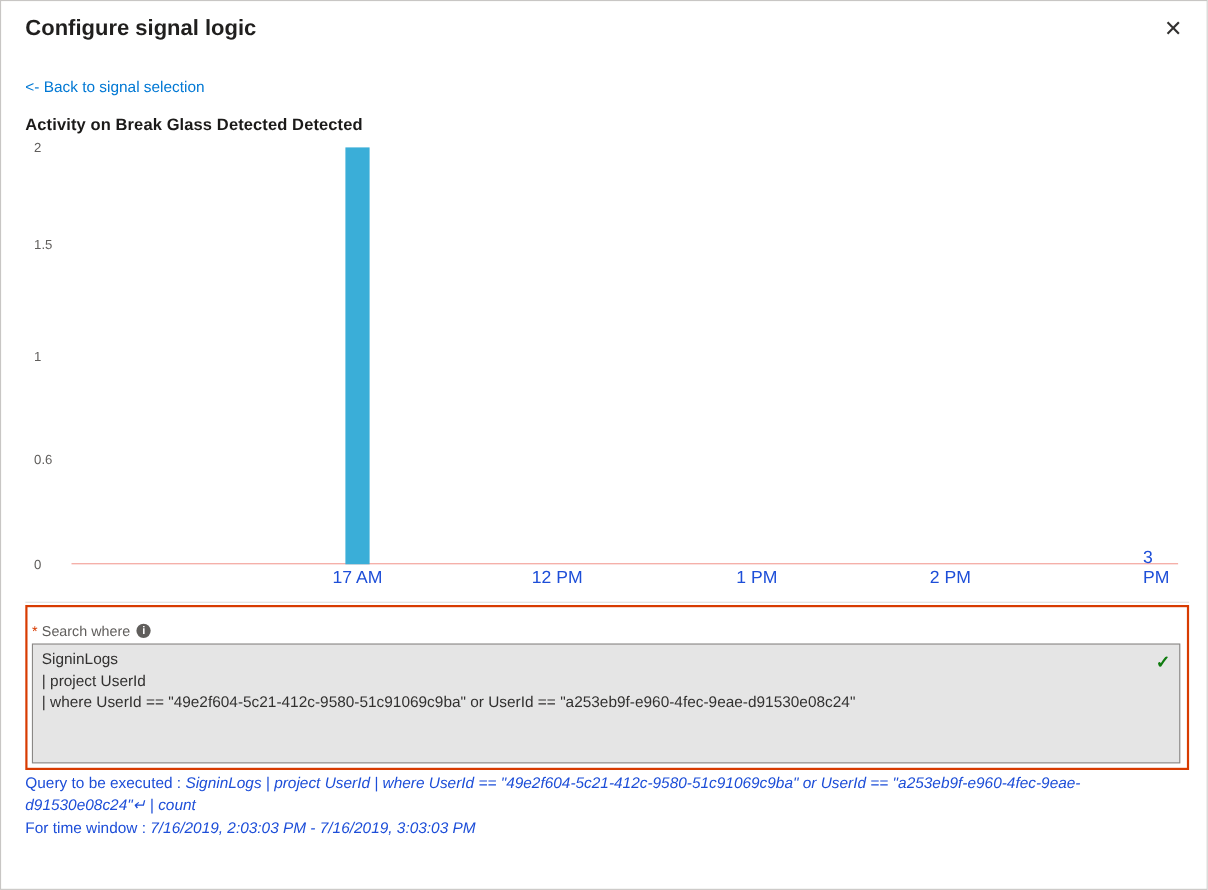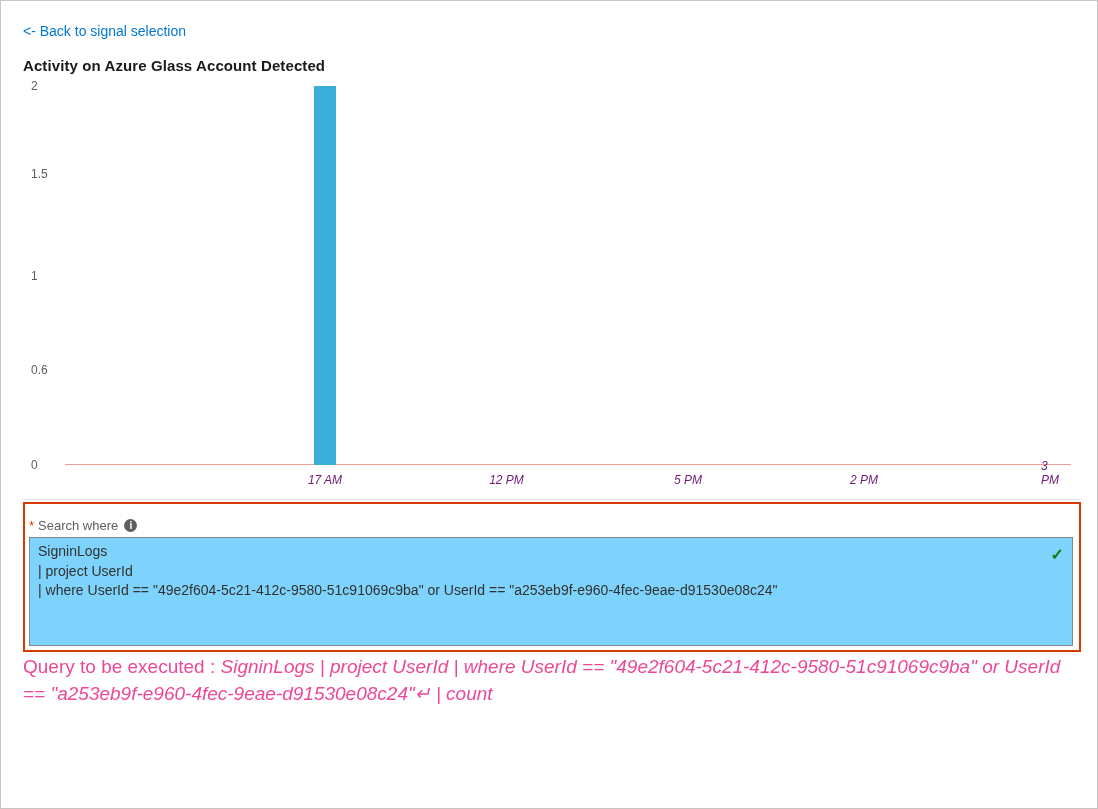--- a/index.html
+++ b/index.html
@@ -32,21 +32,21 @@
   .close-btn {
     font-size: 20px;
     line-height: 1;
     cursor: pointer;
     color: #323130;
     padding: 2px 6px;
     font-weight: 300;
   }
   .back-link {
     color: #0078d4;
-    margin-top: 8px;
+    margin-top: 32px;
     margin-bottom: 18px;
     display: inline-block;
     cursor: pointer;
     font-size: 14px;
   }
   .subtitle {
     font-weight: 700;
     font-size: 15px;
     color: #1b1a19;
     margin-bottom: 6px;
@@ -73,24 +73,23 @@
   .chart-ytick {
     position:absolute;
     left:-34px;
     font-size:12px;
     color:#605e5c;
     transform: translateY(50%);
   }
   .chart-xtick {
     position:absolute;
     bottom:-22px;
-    font-size:12px;
-    color:#701a75;
+    font-size:16px;
+    color:#1d4ed8;
     transform: translateX(-50%);
-    font-style: italic;
   }
   .chart-bar {
     position:absolute;
     bottom:0;
     width:22px;
     background:#3aaed8;
     transform: translateX(-50%);
   }
   .section-label-row {
     margin-top: 10px;
@@ -115,21 +114,21 @@
   }
   .highlight-box {
     border:2px solid #d83b01;
     padding:4px 6px 4px 4px;
     margin-top:2px;
     position:relative;
   }
   .query-box {
     position:relative;
     border:1px solid #8a8886;
-    background:#7dd3fc;
+    background:#e5e5e5;
     min-height: 68px;
     padding:4px 24px 5px 8px;
     font-size:14px;
     color:#323130;
     outline:none;
     white-space:pre-wrap;
     line-height:1.4;
     margin-top:4px;
   }
   .query-valid {
@@ -147,49 +146,55 @@
     color:#0078d4;
     cursor:pointer;
     font-size:14px;
   }
   .ext-icon {
     font-size:11px;
     margin-left:2px;
     vertical-align: baseline;
   }
   .executed-row {
-    font-size:19px;
-    color:#ec4899;
+    font-size:14px;
+    color:#1d4ed8;
     line-height:1.4;
     margin-top:2px;
   }
   .executed-row .ital { font-style: italic; }
 </style>
 </head>
 <body>
 
 <div class="panel">
 
+  <div class="header-row">
+    <div class="panel-title">Configure signal logic</div>
+    <div class="close-btn">
+      <span>✕</span>
+    </div>
+  </div>
 
   <div class="back-link">&lt;- Back to signal selection</div>
 
-  <div class="subtitle">Activity on Azure Glass Account Detected</div>
+  <div class="subtitle">Activity on Break Glass Detected Detected</div>
 
   <div class="chart-wrap">
     <div class="chart-plot" id="chart-plot">
       <div class="chart-baseline"></div>
     <div class="chart-ytick" style="bottom: 0px;">0</div>
         <div class="chart-ytick" style="bottom: 94.75px;">0.6</div>
         <div class="chart-ytick" style="bottom: 189.5px;">1</div>
         <div class="chart-ytick" style="bottom: 291px;">1.5</div>
         <div class="chart-ytick" style="bottom: 379px;">2</div>
         <div class="chart-xtick" style="left: 260px;">17 AM</div>
         <div class="chart-bar" style="left: 260px; height: 379px;"></div>
         <div class="chart-xtick" style="left: 441.5px;">12 PM</div>
-        <div class="chart-xtick" style="left: 623px;">5 PM</div>
+        <div class="chart-xtick" style="left: 623px;">1 PM</div>
         <div class="chart-xtick" style="left: 799px;">2 PM</div>
         <div class="chart-xtick" style="left: 986px;">3 PM</div>
       </div>
   </div>
 
   <div class="highlight-box">
     <div class="section-label-row">
       <span class="req-star">*</span>
       <span>Search where</span>
       <span class="info-icon">i</span>
@@ -198,14 +203,17 @@
 | project UserId
 | where UserId == "49e2f604-5c21-412c-9580-51c91069c9ba" or UserId == "a253eb9f-e960-4fec-9eae-d91530e08c24"
       <span class="query-valid">✓</span>
     </div>
   </div>
 
 
   <div class="executed-row">
     <span>Query to be executed : </span><span class="ital">SigninLogs | project UserId | where UserId == "49e2f604-5c21-412c-9580-51c91069c9ba" or UserId == "a253eb9f-e960-4fec-9eae-d91530e08c24"↵ | count</span>
   </div>
+  <div class="executed-row">
+    <span>For time window : </span><span class="ital">7/16/2019, 2:03:03 PM - 7/16/2019, 3:03:03 PM</span>
+  </div>
 
 </div>
 
 </body></html>

